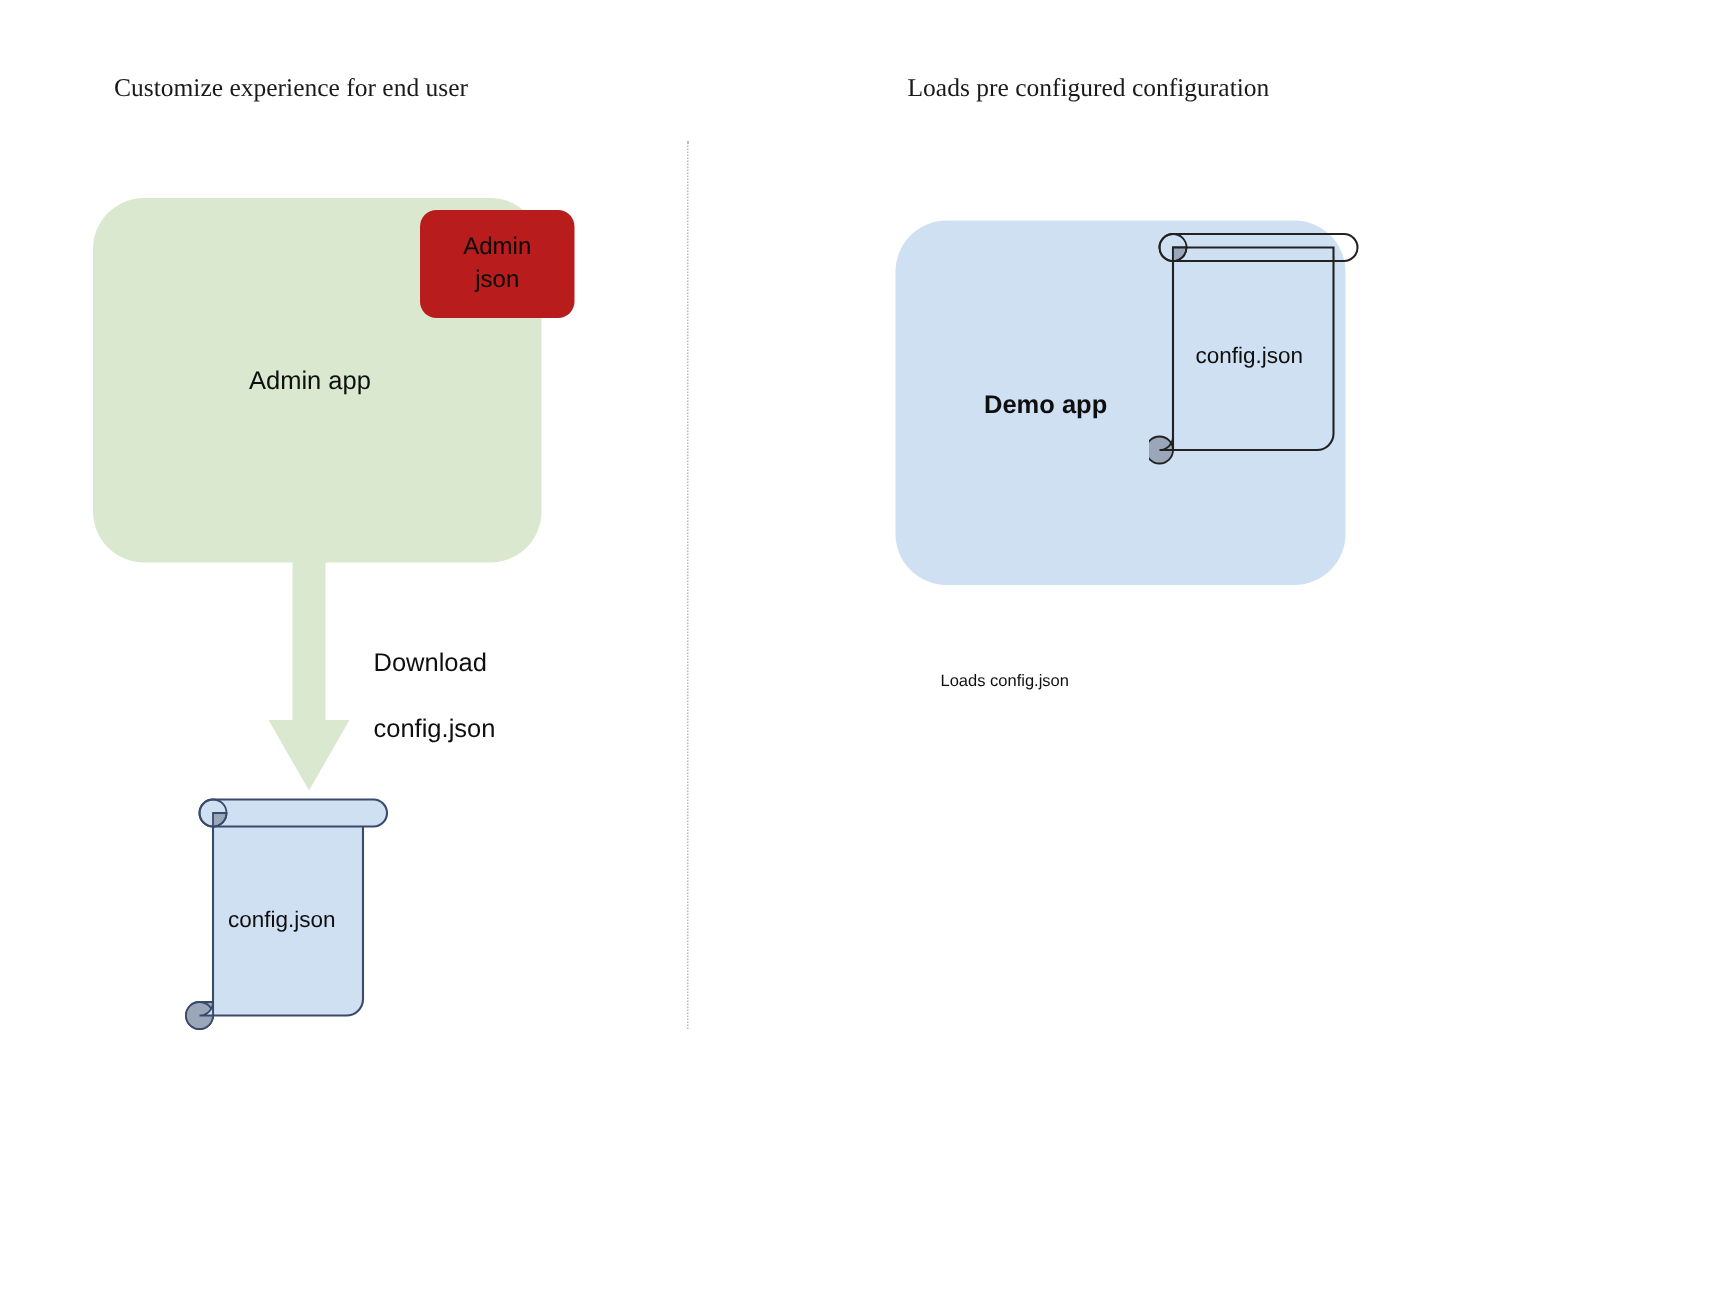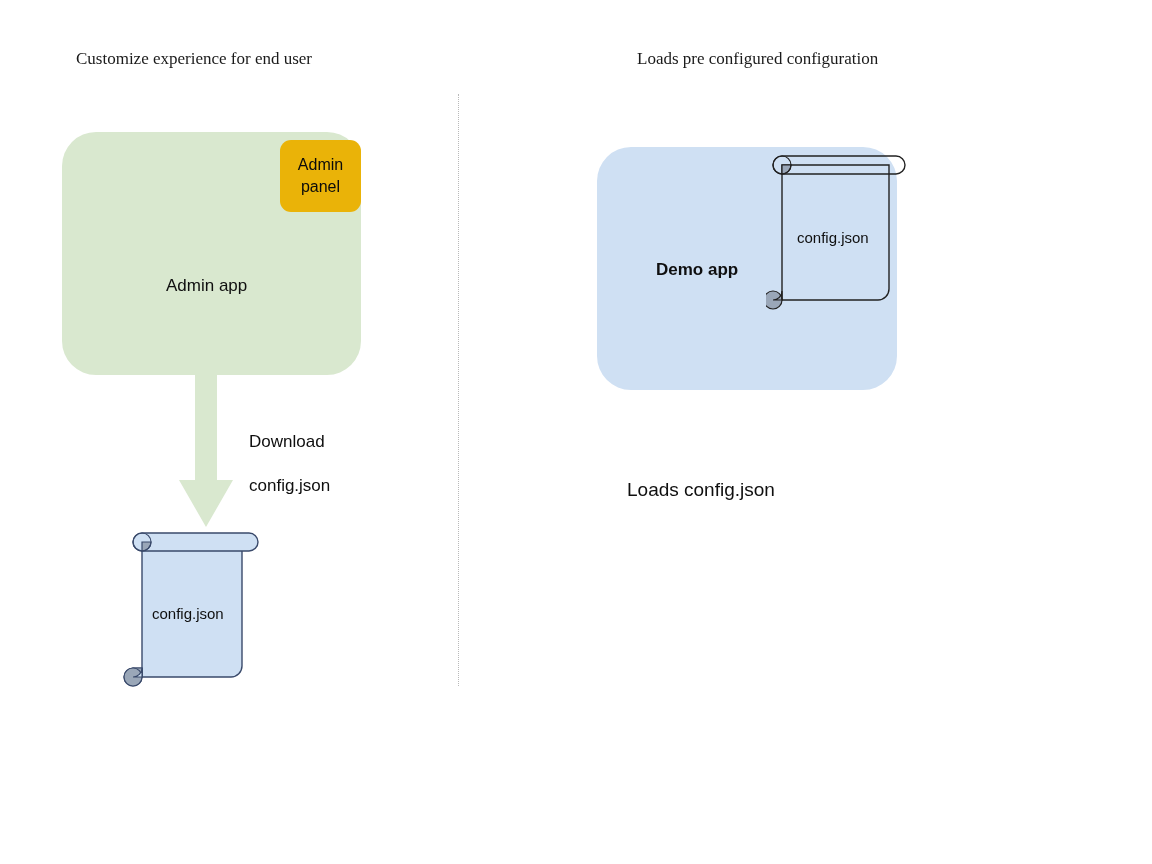--- a/index.html
+++ b/index.html
@@ -24,21 +24,21 @@
   
   .section-title {
     position: absolute;
     font-size: 17px;
     line-height: 20px;
     color: #1a1a1a;
     white-space: nowrap;
     font-family: Liberation Serif, serif;
   }
   #title-left  { left: 76px;  top: 49px; }
-  #title-right { left: 637px; top: 49px; }
+  #title-right { left: 605px; top: 49px; }
 
   
   .divider {
     position: absolute;
     left: 458px;
     top: 94px;
     width: 0;
     height: 592px;
     border-left: 1px dotted #b9b9b9;
   }
@@ -63,31 +63,31 @@
     background: #cfe0f3;
   }
 
   .app-label {
     position: absolute;
     font-size: 17px;
     line-height: 20px;
     color: #0f0f0f;
     white-space: nowrap;
   }
-  #admin-app-label { left: 166px; top: 244px; margin-top: 32px; }
+  #admin-app-label { left: 166px; top: 244px; }
   #demo-app-label  { left: 656px; top: 260px; font-weight: bold; }
 
   
   #admin-panel {
     position: absolute;
     left: 280px;
     top: 140px;
-    width: 81px;
+    width: 103px;
     height: 72px;
-    background: #eab308;
+    background: #b91c1c;
     border-radius: 11px;
     display: flex;
     align-items: center;
     justify-content: center;
     text-align: center;
     font-size: 16px;
     line-height: 22px;
     color: #0b0b0b;
   }
 
@@ -135,46 +135,45 @@
     white-space: nowrap;
   }
   #scroll-left-label  { left: 152px; top: 605px; }
   #scroll-right-label { left: 797px; top: 229px; }
 
   
   #loads-caption {
     position: absolute;
     left: 627px;
     top: 444px;
-    font-size: 19px;
+    font-size: 11px;
     line-height: 20px;
     color: #0f0f0f;
     white-space: nowrap;
-    margin-top: 36px;
   }
 </style>
 </head>
 <body>
 
 <div class="canvas">
 
   <div class="section-title" id="title-left">Customize experience for end user</div>
 
   <div class="section-title" id="title-right">Loads pre configured configuration</div>
 
   <div class="divider"></div>
 
   <div class="app-box" id="admin-app-box"></div>
 
   <div class="app-label" id="admin-app-label">Admin app</div>
 
   <div id="admin-panel">
     <div>
       <span>Admin</span><br>
-      <span>panel</span>
+      <span>json</span>
     </div>
   </div>
 
   <svg id="download-arrow" viewBox="0 0 54 155">
     <polygon points="16,0 38,0 38,108 54,108 27,155 0,108 16,108" fill="#d9e8cf"></polygon>
   </svg>
 
   <div class="arrow-caption">
     <div>Download</div>
     <div>config.json</div>

